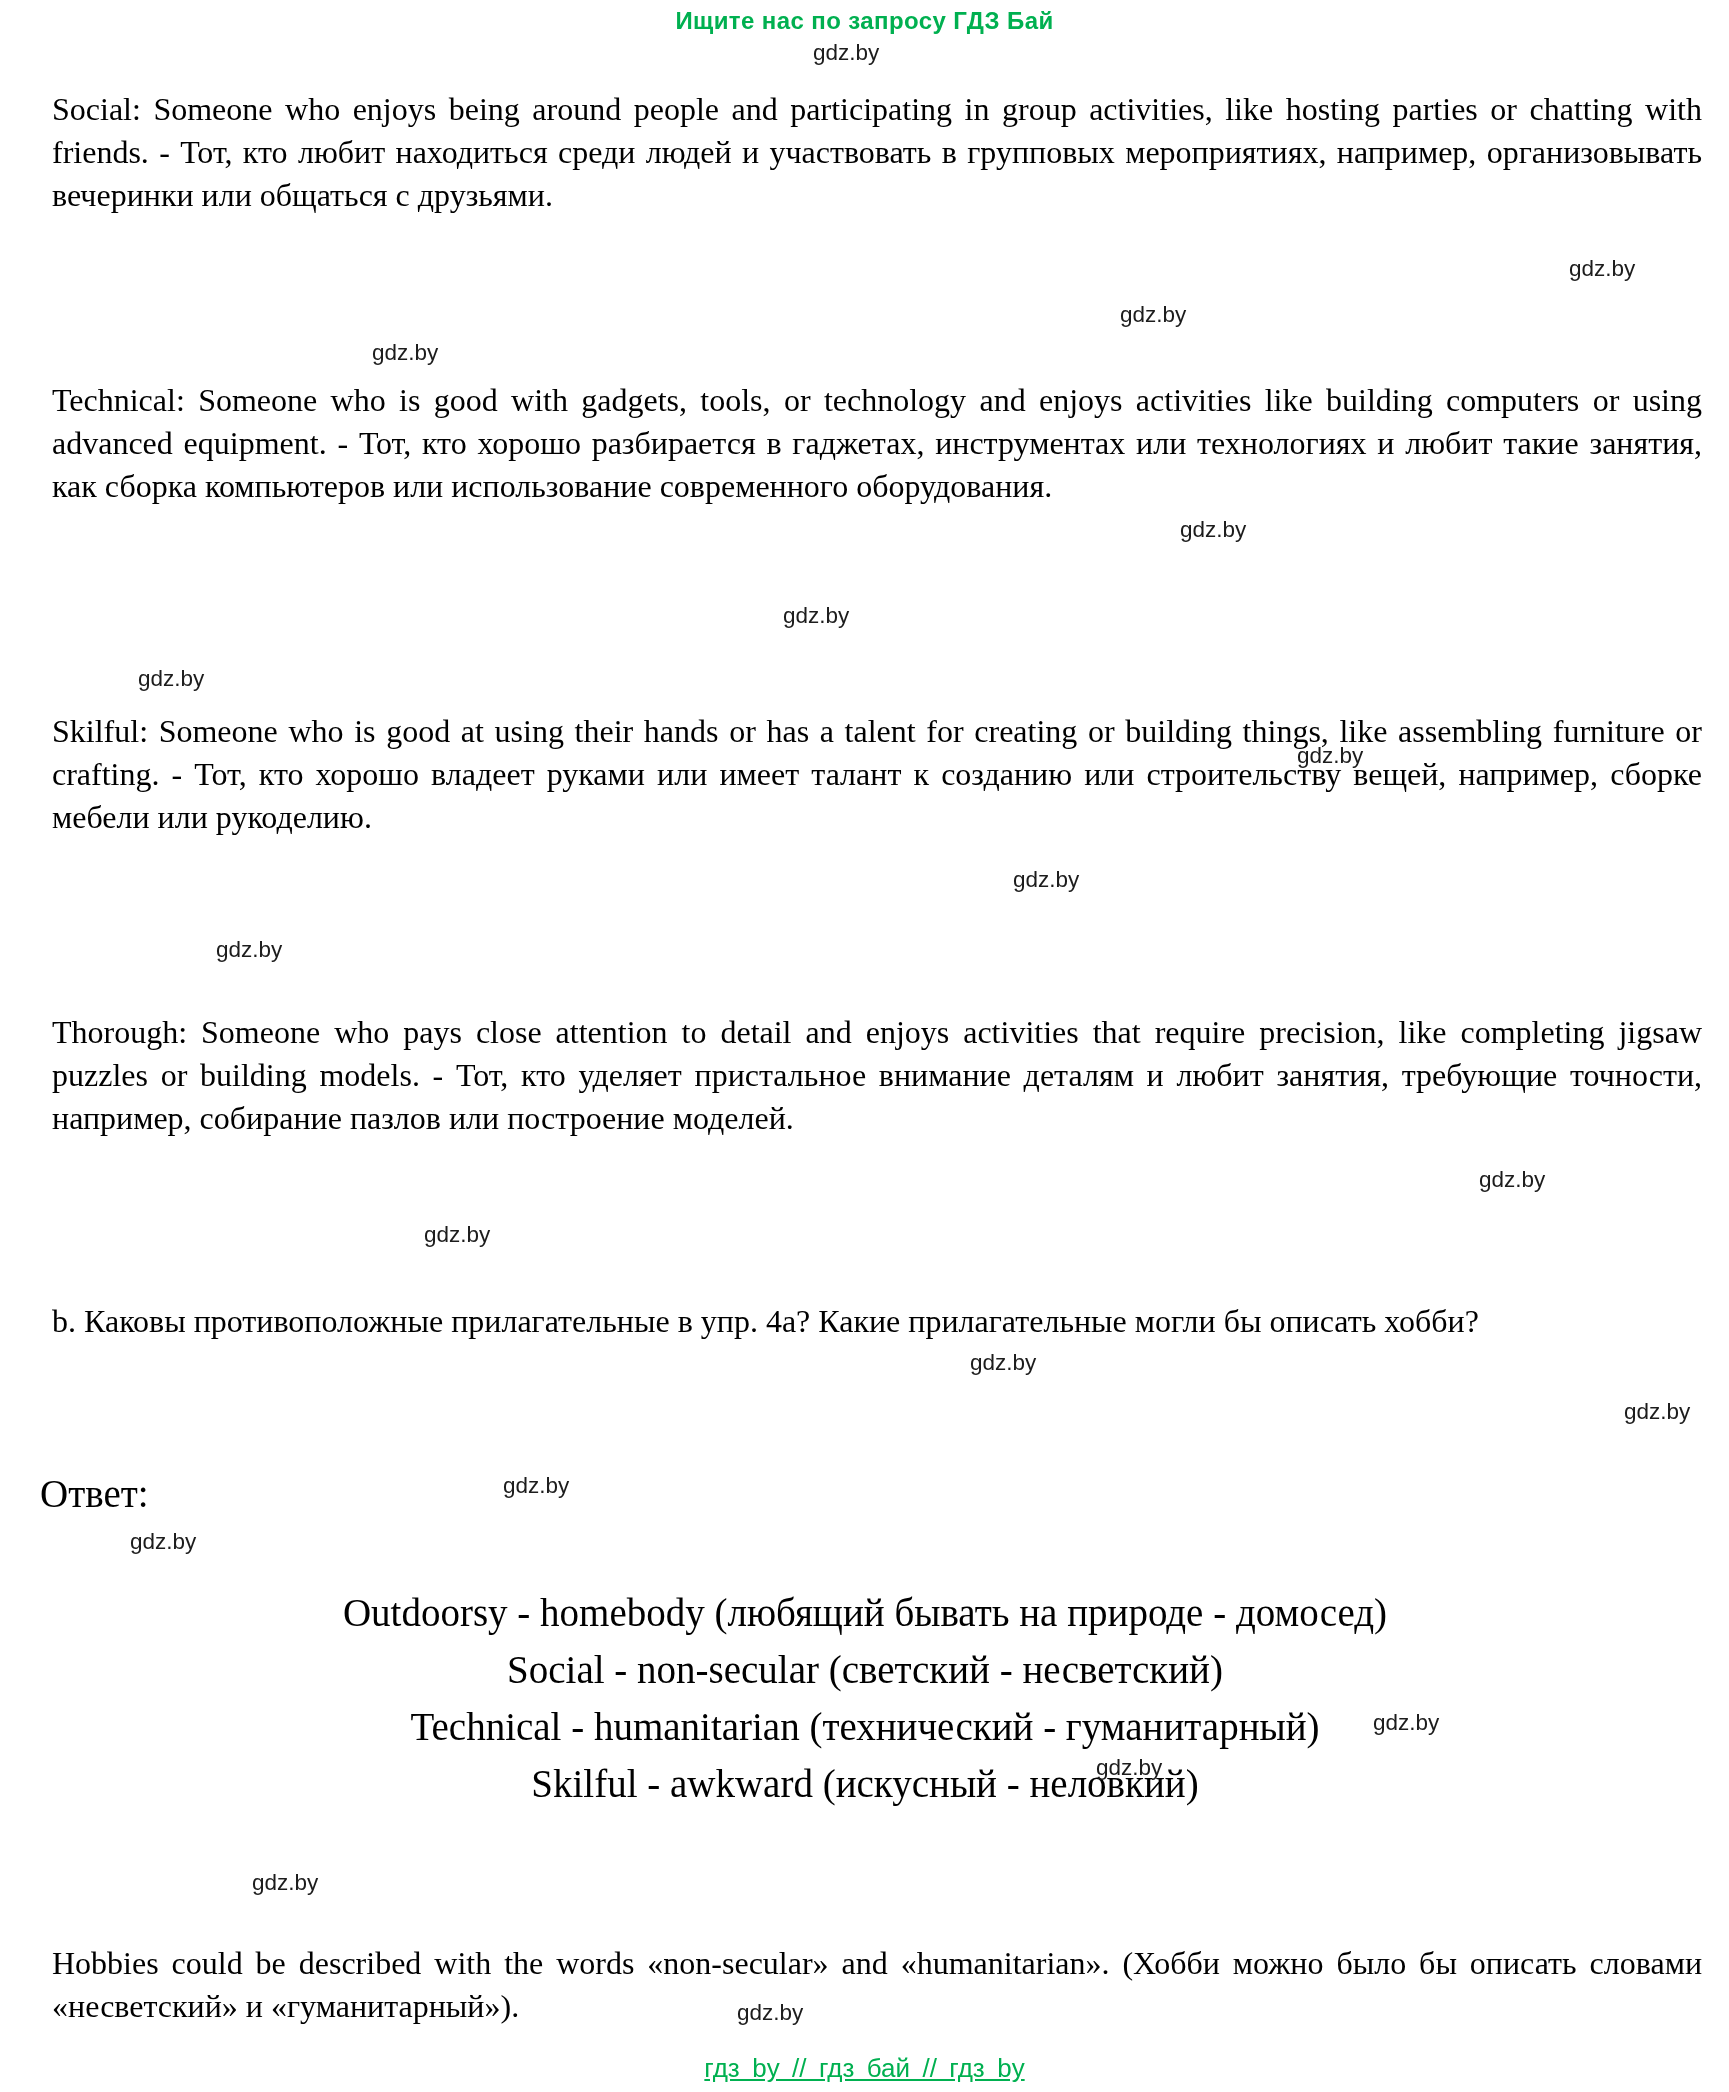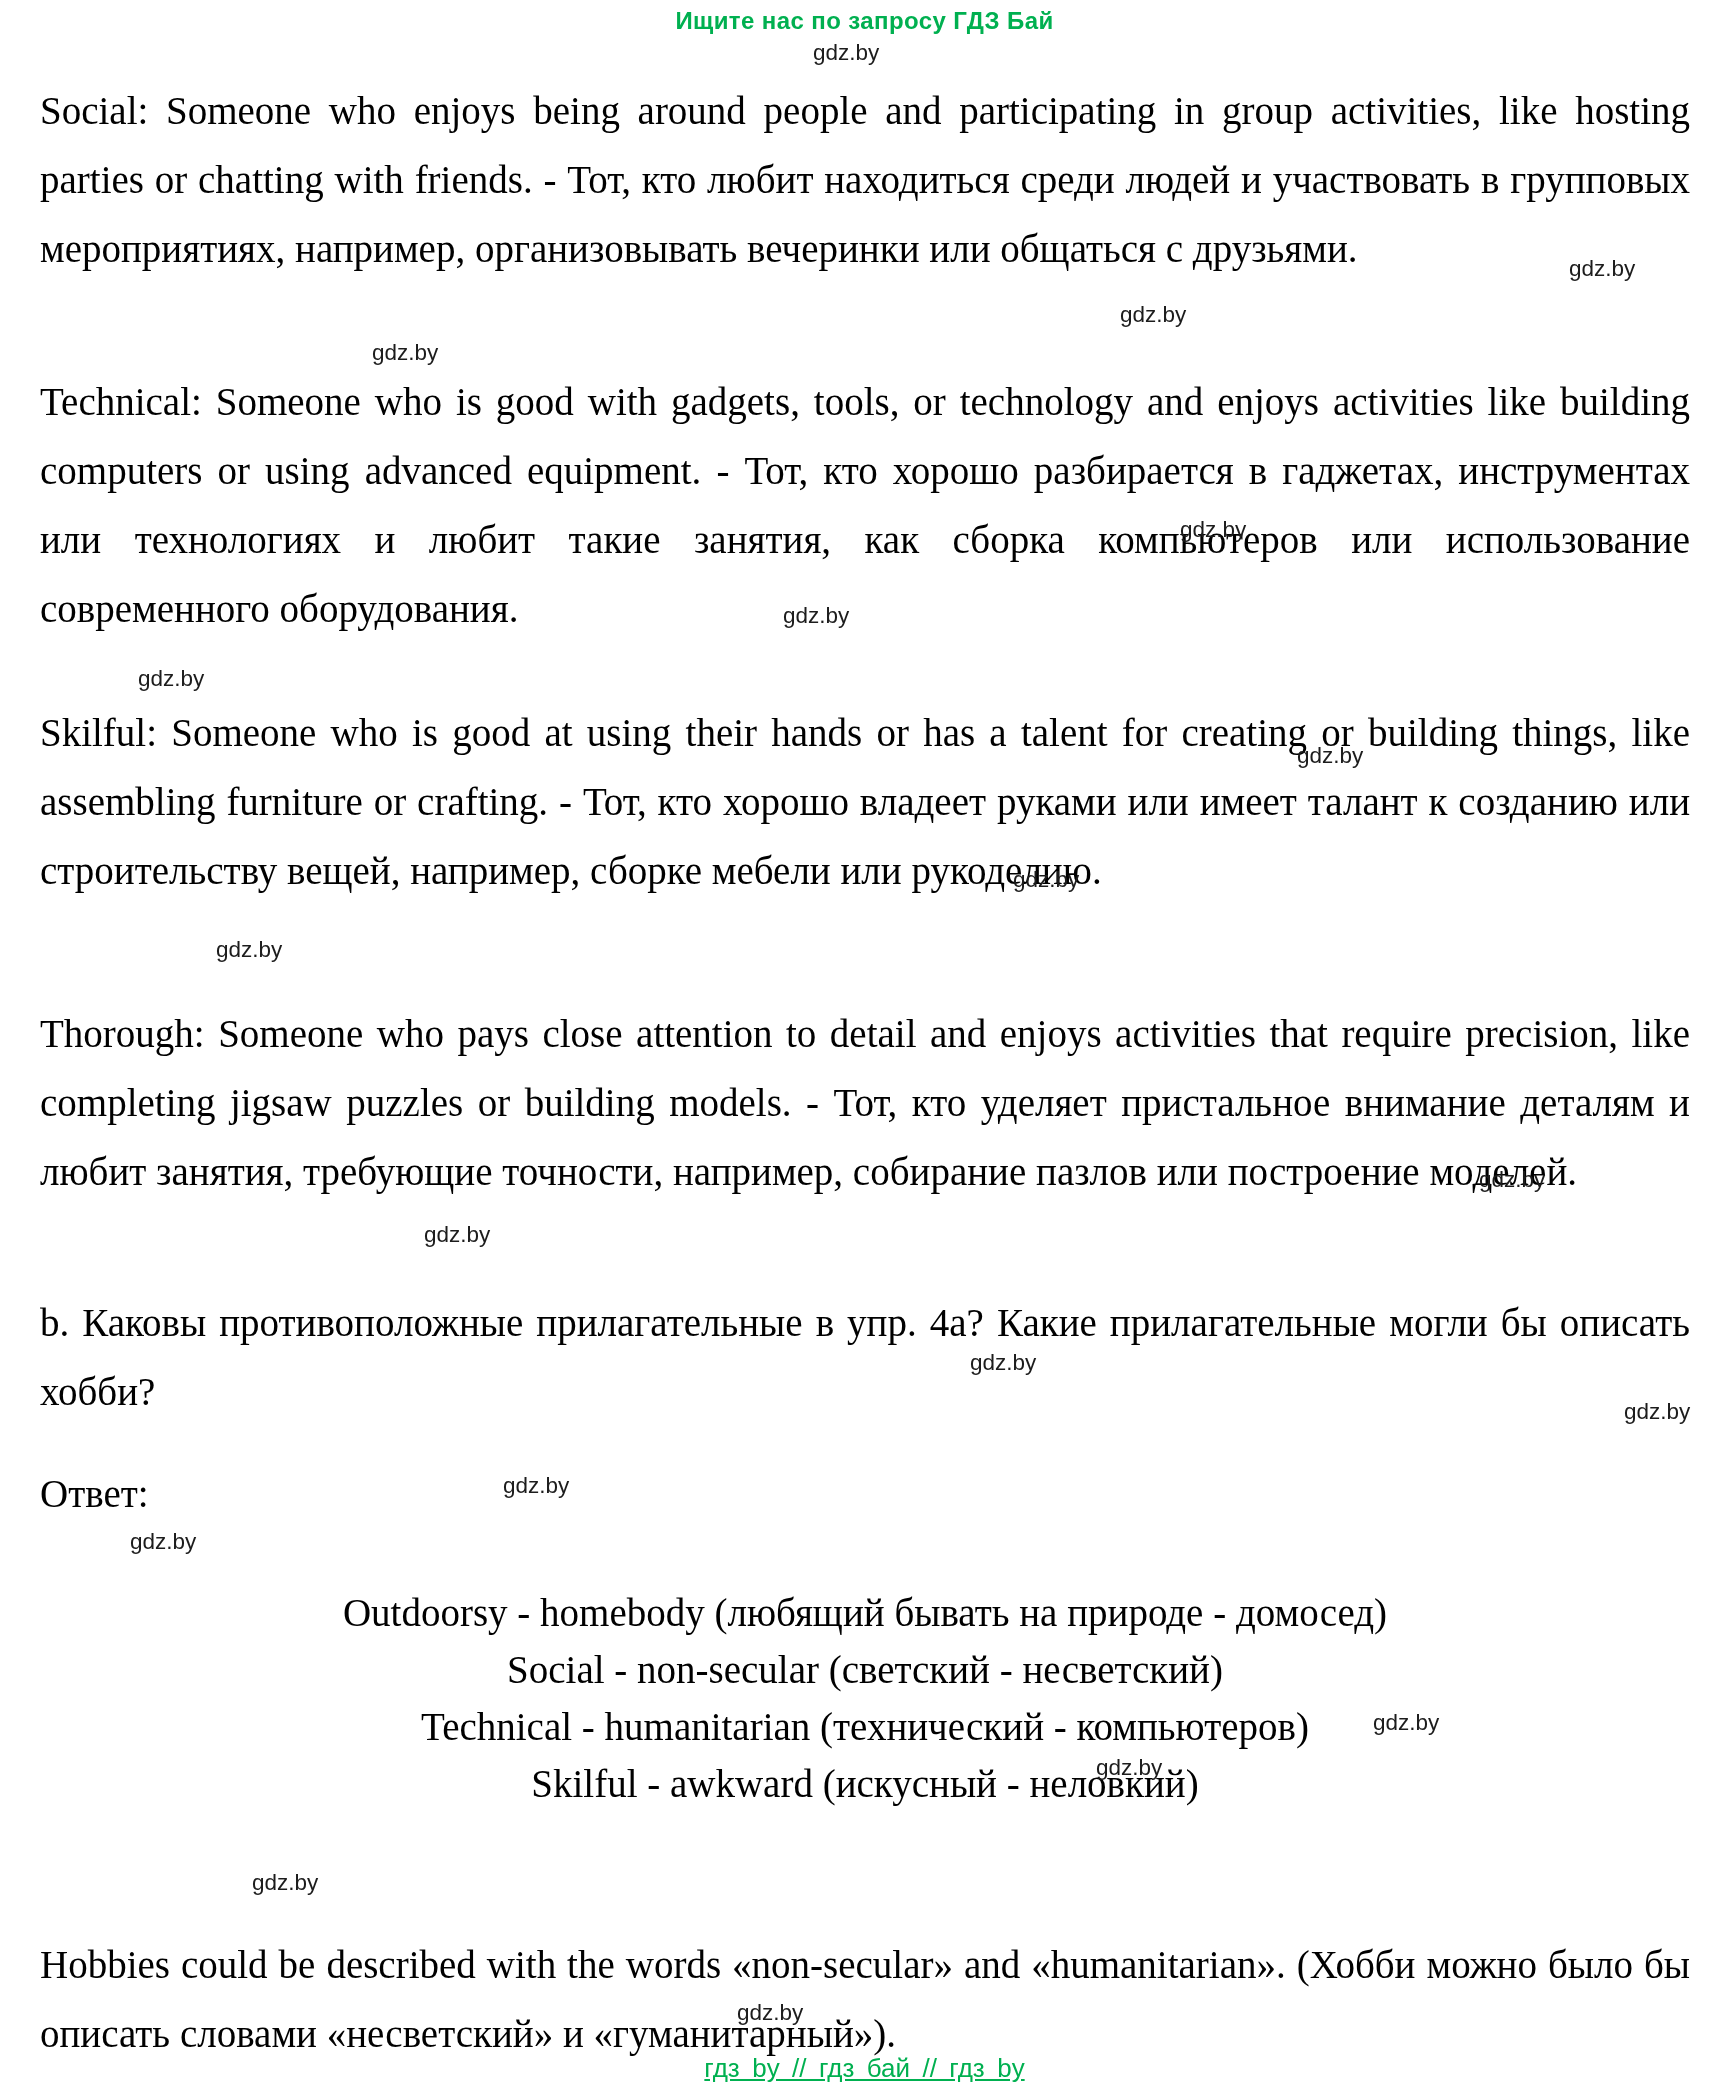--- a/index.html
+++ b/index.html
@@ -23,23 +23,23 @@
     font-family: "Liberation Sans", sans-serif;
     font-size: 24px;
     font-weight: 600;
     letter-spacing: 0.4px;
   }
 
   .para {
     position: absolute;
     left: 40px;
     width: 1650px;
-    margin: 0;
-    font-size: 39px;
-    line-height: 69px;
+    margin: 12px;
+    font-size: 32px;
+    line-height: 43px;
     text-align: justify;
     text-align-last: left;
   }
 
   .single-line {
     position: absolute;
     left: 40px;
     width: 1650px;
     margin: 0;
     font-size: 39px;
@@ -91,21 +91,21 @@
   <p class="para" style="top:698px">Skilful: Someone who is good at using their hands or has a talent for creating or building things, like assembling furniture or crafting. - Тот, кто хорошо владеет руками или имеет талант к созданию или строительству вещей, например, сборке мебели или рукоделию.</p>
   <p class="para" style="top:999px">Thorough: Someone who pays close attention to detail and enjoys activities that require precision, like completing jigsaw puzzles or building models. - Тот, кто уделяет пристальное внимание деталям и любит занятия, требующие точности, например, собирание пазлов или построение моделей.</p>
 
   <p class="para" style="top:1288px">b. Каковы противоположные прилагательные в упр. 4а? Какие прилагательные могли бы описать хобби?</p>
 
   <p class="single-line" style="top:1465px">Ответ:</p>
 
   <div class="pairs" style="top:1584px">
     <div class="pair-line">Outdoorsy - homebody (любящий бывать на природе - домосед)</div>
     <div class="pair-line">Social - non-secular (светский - несветский)</div>
-    <div class="pair-line">Technical - humanitarian (технический - компьютеров)</div>
+    <div class="pair-line">Technical - humanitarian (технический - гуманитарный)</div>
     <div class="pair-line">Skilful - awkward (искусный - неловкий)</div>
   </div>
 
   <p class="para" style="top:1930px">Hobbies could be described with the words «non-secular» and «humanitarian». (Хобби можно было бы описать словами «несветский» и «гуманитарный»).</p>
 
   <span class="wm" style="left:813px;  top:42px">gdz.by</span>
   <span class="wm" style="left:1569px; top:258px">gdz.by</span>
   <span class="wm" style="left:1120px; top:304px">gdz.by</span>
   <span class="wm" style="left:372px;  top:342px">gdz.by</span>
   <span class="wm" style="left:1180px; top:519px">gdz.by</span>

